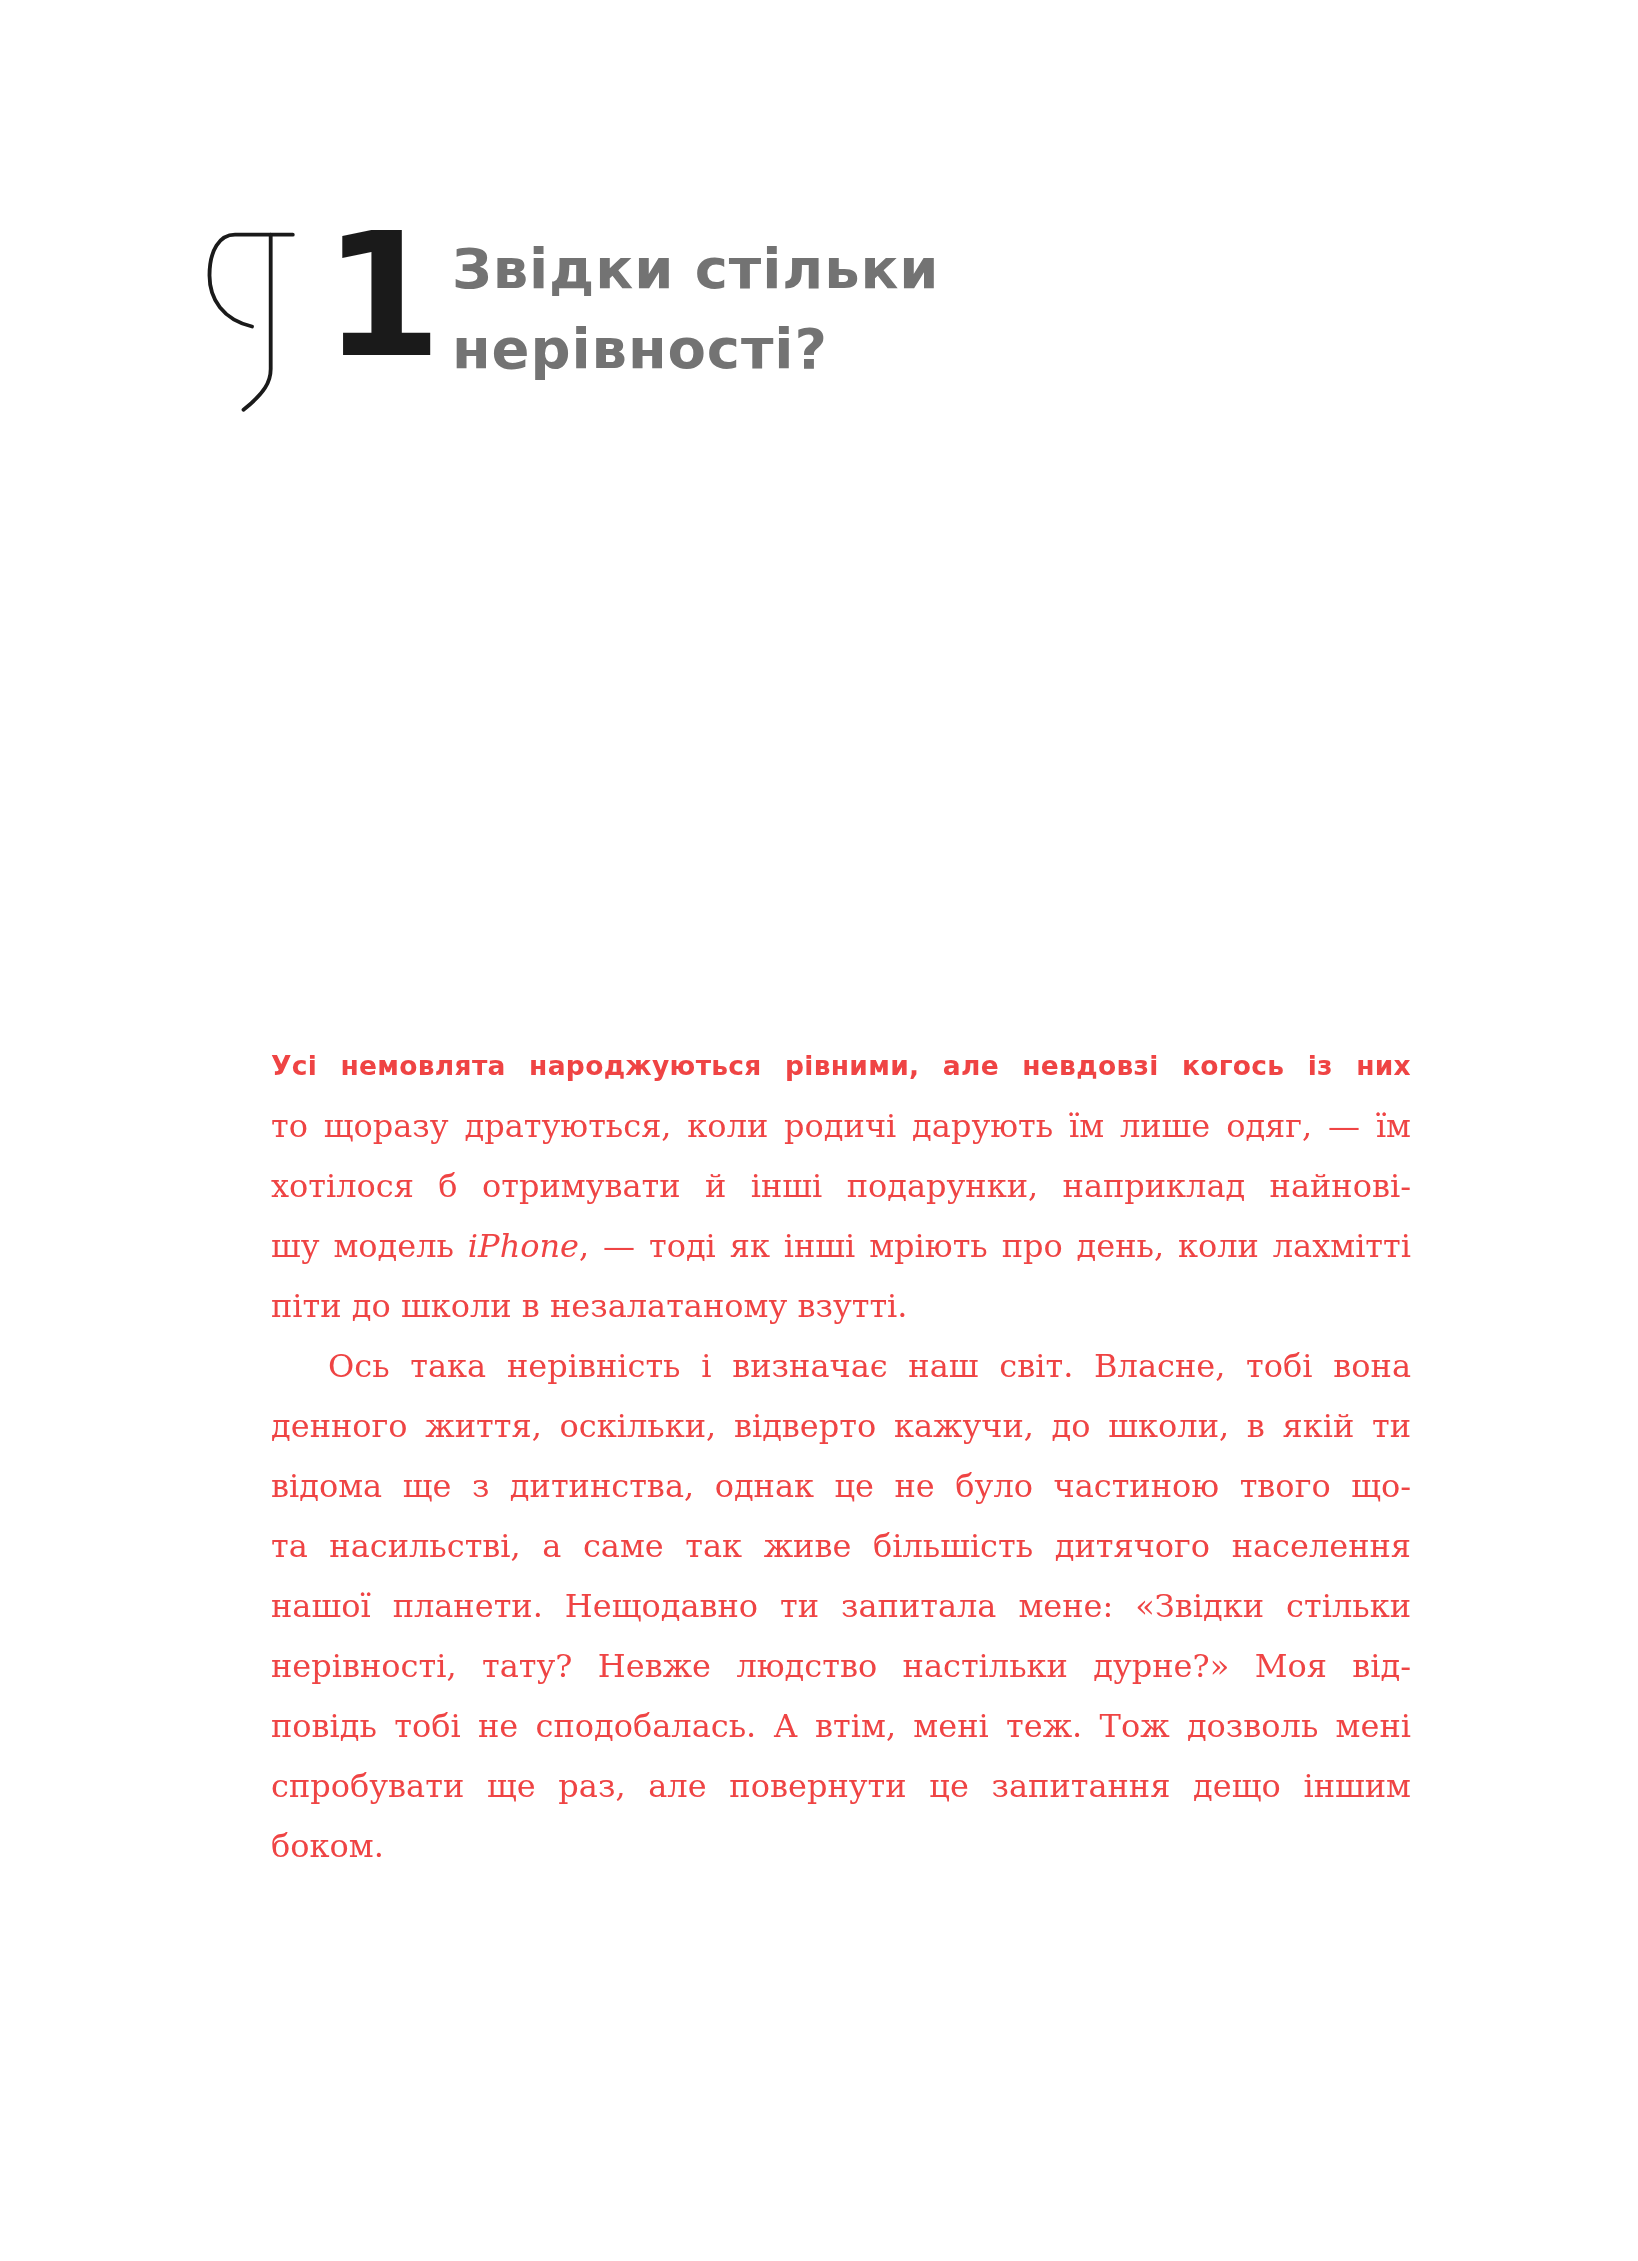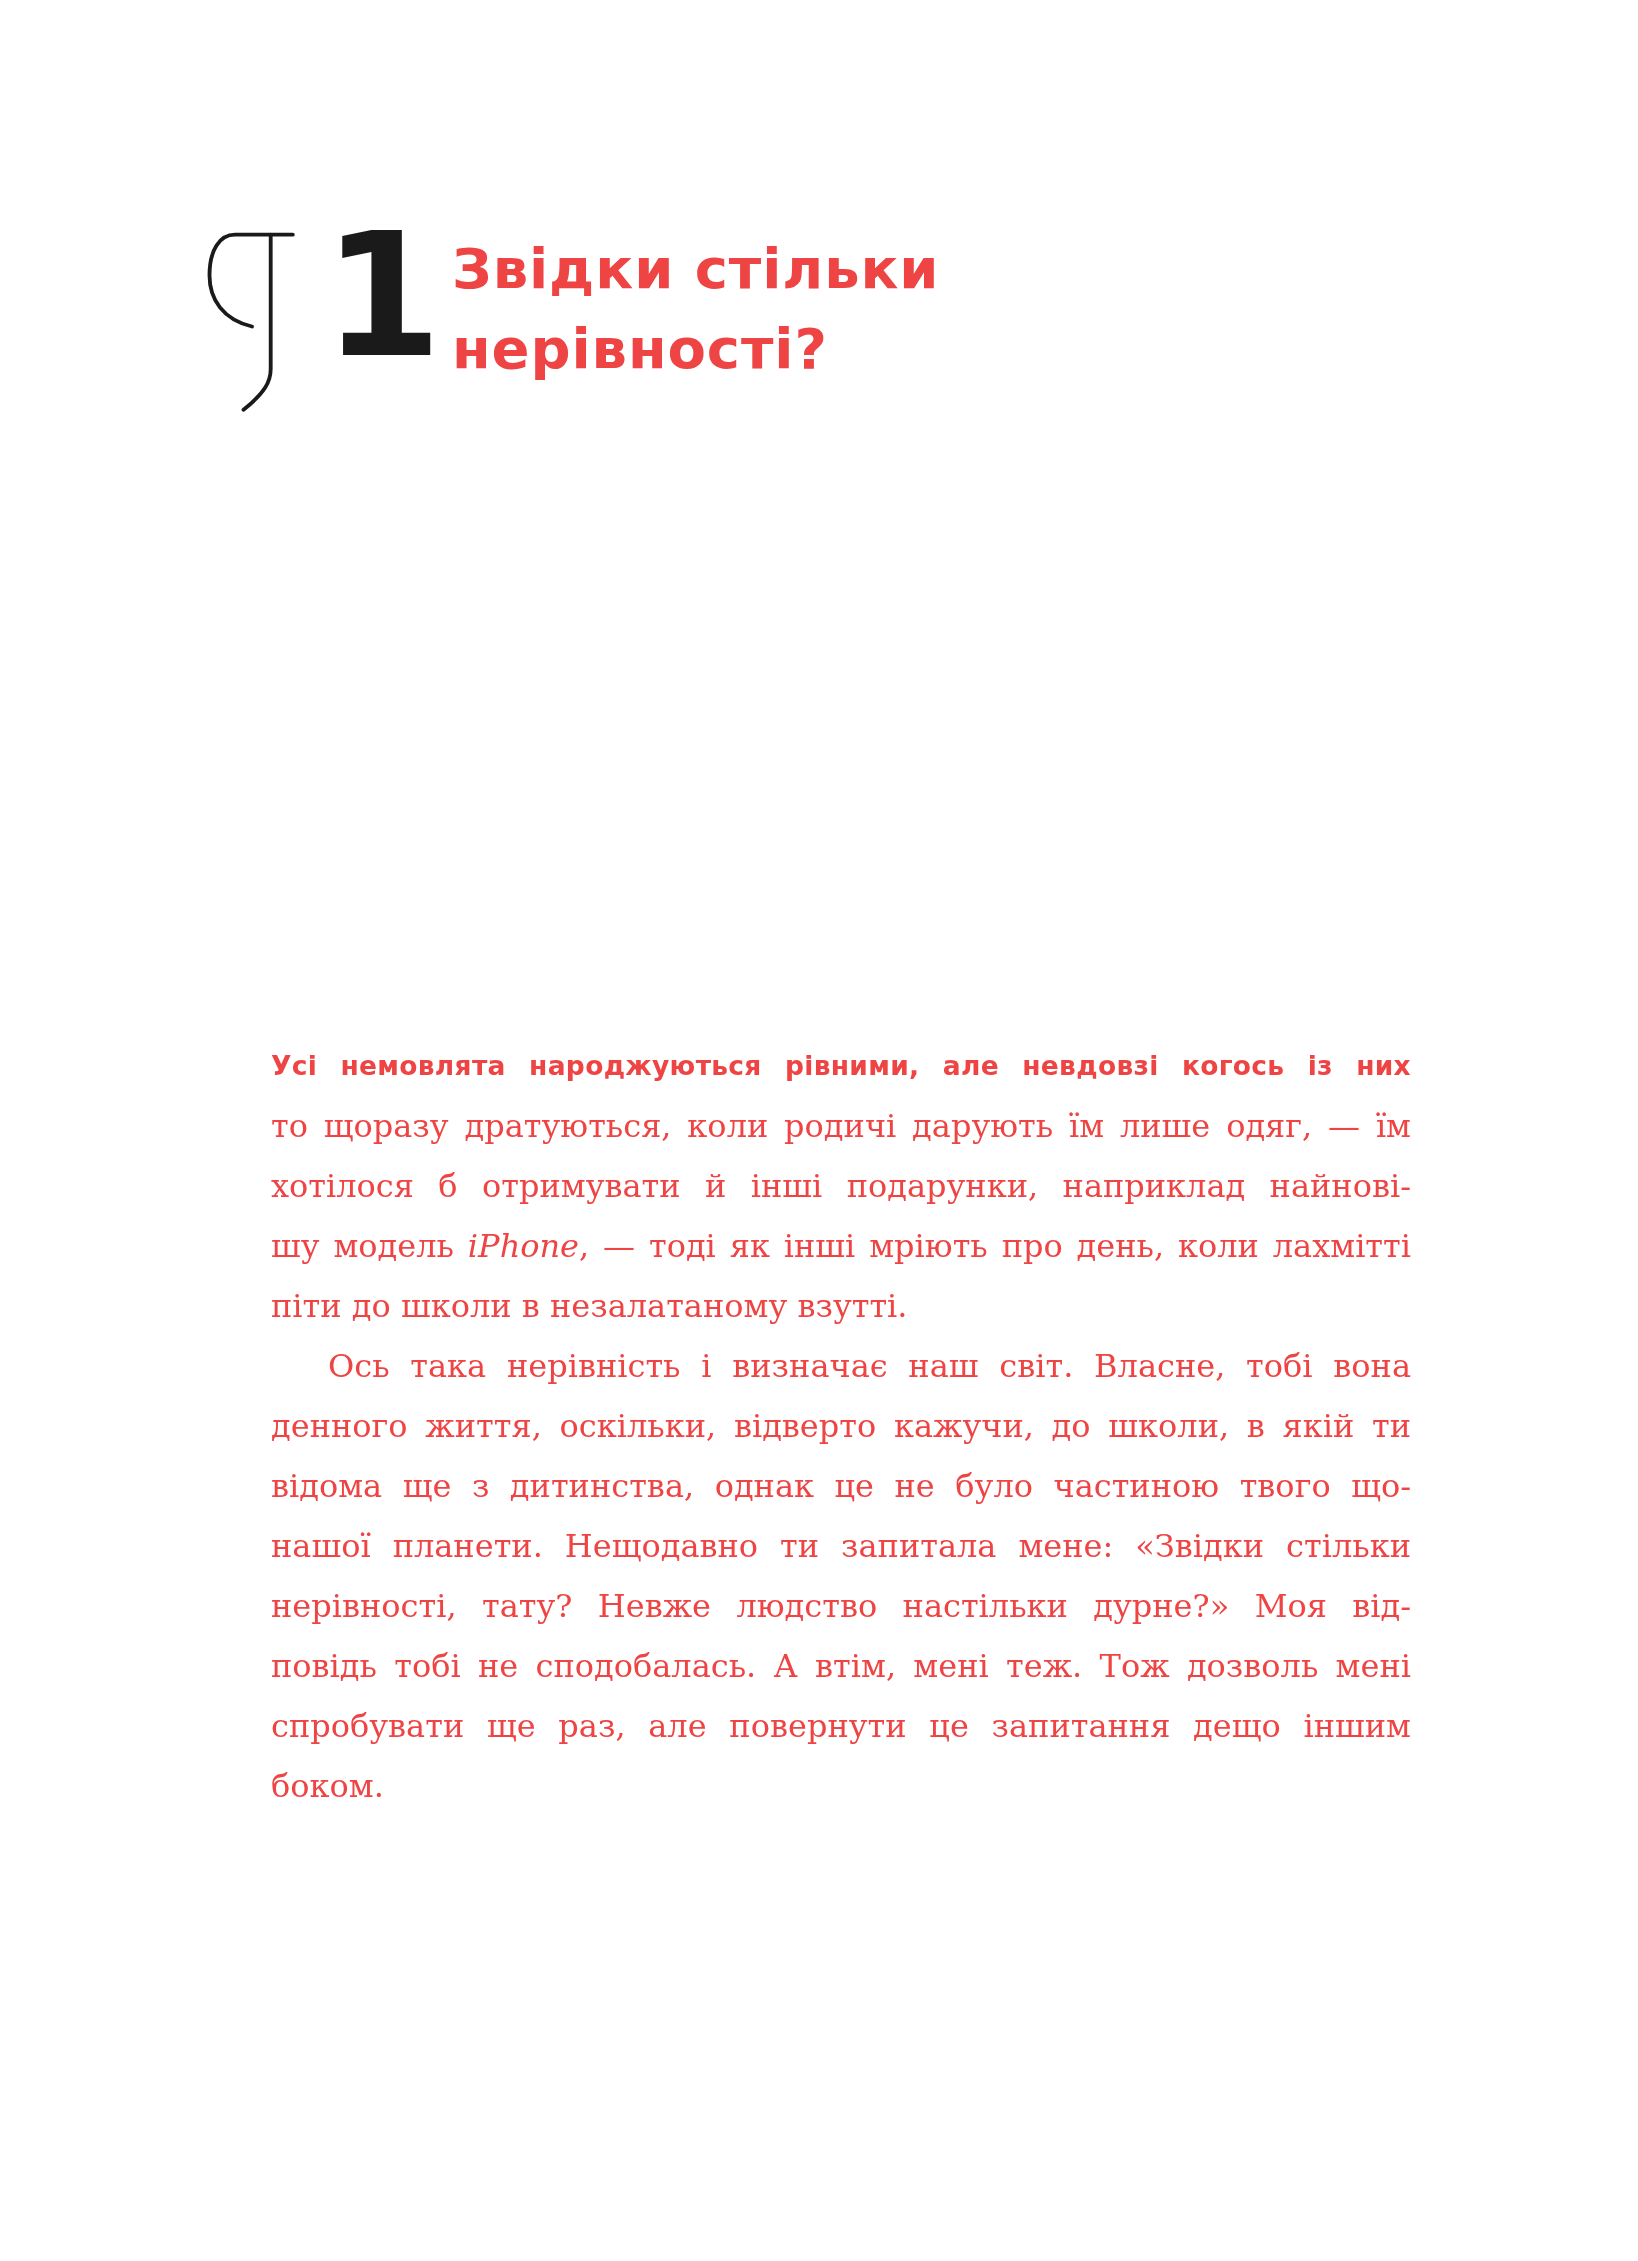--- a/index.html
+++ b/index.html
@@ -6,21 +6,21 @@
   body { width: 1638px; height: 2261px; position: relative; overflow: hidden; color: #1e1e1e; }
   .chapter-mark { position: absolute; left: 201px; top: 224px; width: 102px; height: 188px; }
   .chapter-number {
     position: absolute; left: 323px; top: 210px;
     font-family: "DejaVu Sans", sans-serif; font-weight: bold;
     font-size: 171px; line-height: 171px; color: #1a1a1a; letter-spacing: -3.4px;
   }
   .chapter-title {
     position: absolute; left: 452px; top: 229px; margin: 0;
     font-family: "DejaVu Sans", sans-serif; font-weight: bold;
-    font-size: 56px; line-height: 80px; color: #ef4444;
+    font-size: 56px; line-height: 80px; color: #737373;
     letter-spacing: 0.9px;
   }
   .chapter-title span { display: block; white-space: nowrap; }
   .body-text {
     position: absolute; left: 271px; top: 1036px; width: 1140px;
     font-family: "DejaVu Serif", serif; font-size: 32px; line-height: 60px;
     color: #ef4444;
   }
   .body-text .line { display: block; white-space: nowrap; text-align: justify; text-align-last: justify; height: 60px; }
   .body-text .line.last { text-align-last: left; }
@@ -48,20 +48,21 @@
     <span class="line lead">Усі немовлята народжуються рівними, але невдовзі когось із них</span>
     <span class="line">то щоразу дратуються, коли родичі дарують їм лише одяг, — їм</span>
     <span class="line">хотілося б отримувати й інші подарунки, наприклад найнові-</span>
     <span class="line"><span>шу модель </span><span class="italic">iPhone</span><span>, — тоді як інші мріють про день, коли лахмітті</span></span>
     <span class="line last">піти до школи в незалатаному взутті.</span>
   </div>
   <div>
     <span class="line indent">Ось така нерівність і визначає наш світ. Власне, тобі вона</span>
     <span class="line">денного життя, оскільки, відверто кажучи, до школи, в якій ти</span>
     <span class="line">відома ще з дитинства, однак це не було частиною твого що-</span>
+    <span class="line">та насильстві, а саме так живе більшість дитячого населення</span>
     <span class="line">нашої планети. Нещодавно ти запитала мене: «Звідки стільки</span>
     <span class="line">нерівності, тату? Невже людство настільки дурне?» Моя від-</span>
     <span class="line">повідь тобі не сподобалась. А втім, мені теж. Тож дозволь мені</span>
     <span class="line">спробувати ще раз, але повернути це запитання дещо іншим</span>
     <span class="line last">боком.</span>
   </div>
 </div>
 
 
 </body></html>

